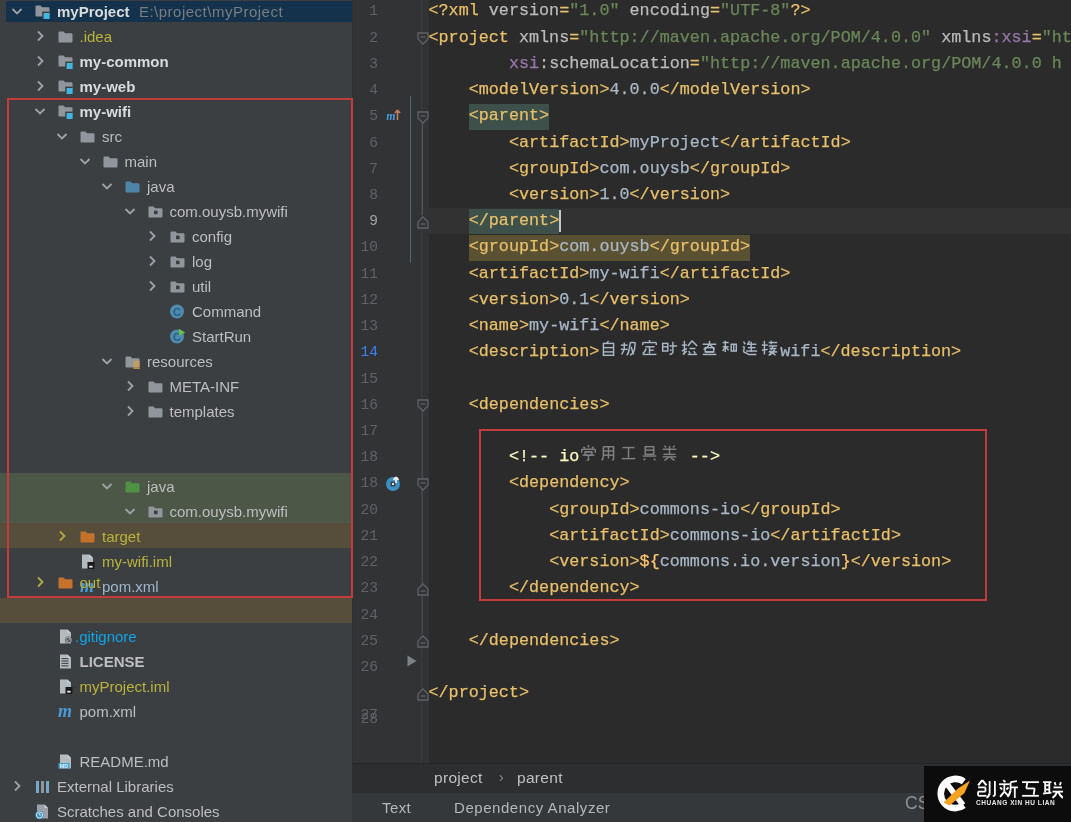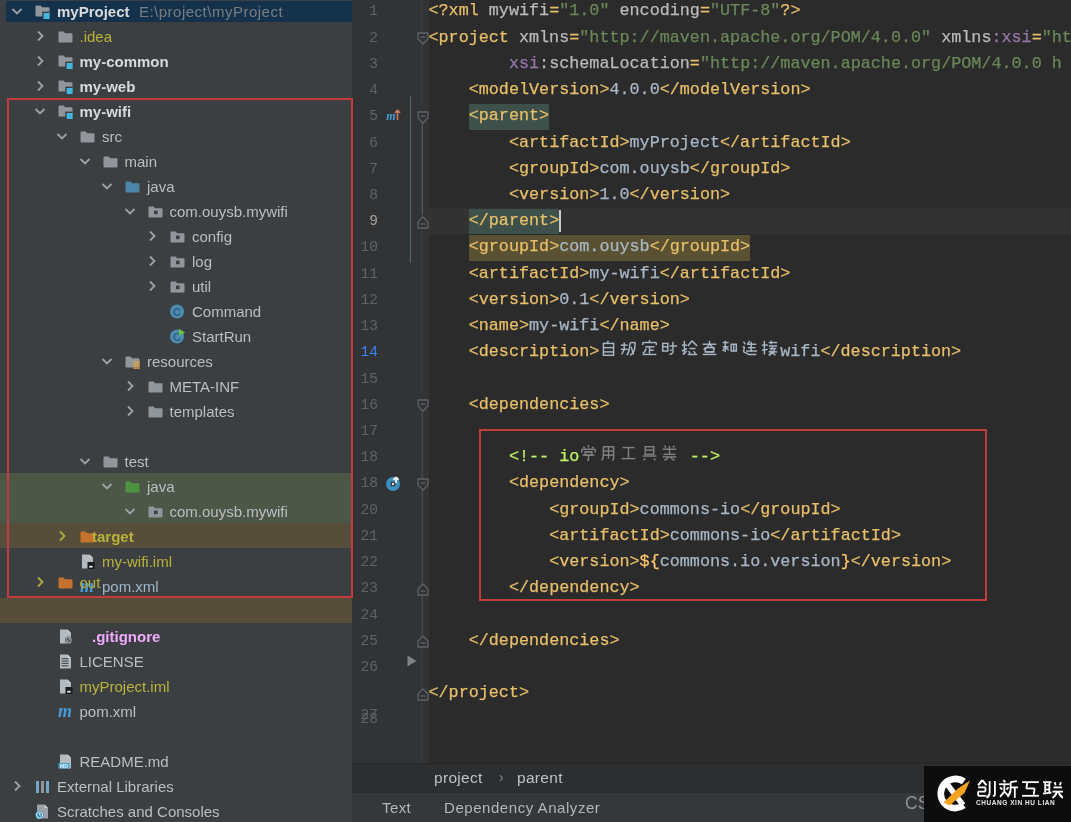--- a/index.html
+++ b/index.html
@@ -4,21 +4,21 @@
 *{margin:0;padding:0;box-sizing:border-box}
 html,body{width:1071px;height:822px;overflow:hidden;background:#2b2b2b;font-family:"Liberation Sans",sans-serif}
 #app{position:relative;width:1071px;height:822px}
 .abs{position:absolute}
 .row{position:absolute;left:0;width:352px;height:25px}
 .lbl{position:absolute;top:0;height:25px;line-height:25px;font-size:15px;color:#bcbec0;white-space:pre}
 .ic{position:absolute;top:4px;width:17px;height:17px}
 .chv{position:absolute;top:4px;width:16px;height:16px}
 .cl{position:absolute;left:428.5px;height:26.22px;line-height:26.22px;font-family:"Liberation Mono",monospace;font-size:16.75px;white-space:pre;color:#a9b7c6;-webkit-text-stroke:0.25px}
 .ln{position:absolute;width:26px;text-align:right;height:26.22px;line-height:26.22px;font-family:"Liberation Mono",monospace;font-size:14.5px;color:#61656a}
-.tag{color:#e8bf6a}.att{color:#bababa}.str{color:#6a8759}.pur{color:#9876aa}.cmt{color:#bef264}.var{color:#ffc66d}
+.tag{color:#e8bf6a}.att{color:#bababa}.str{color:#6a8759}.pur{color:#9876aa}.cmt{color:#fef9c3}.var{color:#ffc66d}
 .ck{display:inline-block;width:20.1px;height:20px;vertical-align:-4px;position:relative}
 .ck svg{position:absolute;left:1px;top:0}
 </style></head><body>
 <div id="app">
 
 <div class="abs" style="left:0;top:0;width:352px;height:822px;background:#3c3f41"></div>
 <div class="abs" style="left:6px;top:1px;width:346px;height:21px;background:#15324c"></div>
 <div class="abs" style="left:0;top:473px;width:352px;height:50px;background:#4c5747"></div>
 <div class="abs" style="left:0;top:523px;width:352px;height:25px;background:#564e3a"></div>
 <div class="abs" style="left:0;top:598px;width:352px;height:25px;background:#564e3a"></div>
@@ -181,29 +181,20 @@
     </div>
 <div class="row" style="top:399px">
       <span class="chv" style="left:121.5px"><svg width="16" height="16" viewBox="0 0 16 16">
           <path d="M6 3.5 L10.5 8 L6 12.5" fill="none" stroke="#9da2a6" stroke-width="1.8"></path>
         </svg></span>
       <span class="ic" style="left:146.5px"><svg width="17" height="17" viewBox="0 0 17 17">
           <path d="M1.5 4.5 a1 1 0 0 1 1-1 h4 l1.6 1.8 h6.4 a1 1 0 0 1 1 1 v7.2 a1 1 0 0 1 -1 1 h-12 a1 1 0 0 1 -1-1 z" fill="#90969b"></path>
         </svg></span>
       <span class="lbl" style="left:169.5px;color:#bcbec0;font-weight:normal">templates</span>
     </div>
-<div class="row" style="top:449px">
-      <span class="chv" style="left:76.5px"><svg width="16" height="16" viewBox="0 0 16 16">
-          <path d="M3.5 6 L8 10.5 L12.5 6" fill="none" stroke="#9da2a6" stroke-width="1.8"></path>
-        </svg></span>
-      <span class="ic" style="left:101.5px"><svg width="17" height="17" viewBox="0 0 17 17">
-          <path d="M1.5 4.5 a1 1 0 0 1 1-1 h4 l1.6 1.8 h6.4 a1 1 0 0 1 1 1 v7.2 a1 1 0 0 1 -1 1 h-12 a1 1 0 0 1 -1-1 z" fill="#90969b"></path>
-        </svg></span>
-      <span class="lbl" style="left:124.5px;color:#bcbec0;font-weight:normal">test</span>
-    </div>
 <div class="row" style="top:474px">
       <span class="chv" style="left:99.0px"><svg width="16" height="16" viewBox="0 0 16 16">
           <path d="M3.5 6 L8 10.5 L12.5 6" fill="none" stroke="#9da2a6" stroke-width="1.8"></path>
         </svg></span>
       <span class="ic" style="left:124.0px"><svg width="17" height="17" viewBox="0 0 17 17">
           <path d="M1.5 4.5 a1 1 0 0 1 1-1 h4 l1.6 1.8 h6.4 a1 1 0 0 1 1 1 v7.2 a1 1 0 0 1 -1 1 h-12 a1 1 0 0 1 -1-1 z" fill="#4f9243"></path>
         </svg></span>
       <span class="lbl" style="left:147.0px;color:#bcbec0;font-weight:normal">java</span>
     </div>
 <div class="row" style="top:499px">
@@ -216,21 +207,21 @@
         </svg></span>
       <span class="lbl" style="left:169.5px;color:#bcbec0;font-weight:normal">com.ouysb.mywifi</span>
     </div>
 <div class="row" style="top:524px">
       <span class="chv" style="left:54.0px"><svg width="16" height="16" viewBox="0 0 16 16">
           <path d="M6 3.5 L10.5 8 L6 12.5" fill="none" stroke="#b0ab45" stroke-width="1.8"></path>
         </svg></span>
       <span class="ic" style="left:79.0px"><svg width="17" height="17" viewBox="0 0 17 17">
           <path d="M1.5 4.5 a1 1 0 0 1 1-1 h4 l1.6 1.8 h6.4 a1 1 0 0 1 1 1 v7.2 a1 1 0 0 1 -1 1 h-12 a1 1 0 0 1 -1-1 z" fill="#c4722c"></path>
         </svg></span>
-      <span class="lbl" style="left:92px;color:#b9b33c;font-weight:bold">target</span>
+      <span class="lbl" style="left:102.0px;color:#b9b33c;font-weight:normal">target</span>
     </div>
 <div class="row" style="top:549px">
       <span class="ic" style="left:79.0px"><svg width="17" height="17" viewBox="0 0 17 17">
           <path d="M3 1.5 h7.5 l3.5 3.5 v10.5 h-11 z" fill="#b3bac0"></path>
           <path d="M10.5 1.5 l3.5 3.5 h-3.5 z" fill="#c8cdd2"></path>
           <rect x="8.5" y="9" width="7" height="7" fill="#1a1a1a"></rect>
           <rect x="10.2" y="12.8" width="3.4" height="1.8" fill="#e8e8e8"></rect>
         </svg></span>
       <span class="lbl" style="left:102.0px;color:#b9b33c;font-weight:normal">my-wifi.iml</span>
     </div>
@@ -250,32 +241,32 @@
       <span class="lbl" style="left:79.5px;color:#b9b33c;font-weight:normal">out</span>
     </div>
 <div class="row" style="top:624px">
       <span class="ic" style="left:56.5px"><svg width="17" height="17" viewBox="0 0 17 17">
           <path d="M3 1.5 h7.5 l3.5 3.5 v10.5 h-11 z" fill="#b3bac0"></path>
           <path d="M10.5 1.5 l3.5 3.5 h-3.5 z" fill="#c8cdd2"></path>
           <circle cx="11.5" cy="12" r="3.6" fill="#3c3f41"></circle>
           <circle cx="11.5" cy="12" r="2.6" fill="none" stroke="#9aa1a8" stroke-width="1.2"></circle>
           <line x1="9.7" y1="13.8" x2="13.3" y2="10.2" stroke="#9aa1a8" stroke-width="1.2"></line>
         </svg></span>
-      <span class="lbl" style="left:92px;color:#f0abfc;font-weight:bold">.gitignore</span>
+      <span class="lbl" style="left:75px;color:#0ea5e9;font-weight:normal">.gitignore</span>
     </div>
 <div class="row" style="top:649px">
       <span class="ic" style="left:56.5px"><svg width="17" height="17" viewBox="0 0 17 17">
           <path d="M3 1.5 h7.5 l3.5 3.5 v10.5 h-11 z" fill="#b3bac0"></path>
           <path d="M10.5 1.5 l3.5 3.5 h-3.5 z" fill="#c8cdd2"></path>
           <rect x="4.5" y="5.0" width="7" height="1.2" fill="#4d5154"></rect>
           <rect x="4.5" y="7.4" width="7" height="1.2" fill="#4d5154"></rect>
           <rect x="4.5" y="9.8" width="7" height="1.2" fill="#4d5154"></rect>
           <rect x="4.5" y="12.2" width="7" height="1.2" fill="#4d5154"></rect>
         </svg></span>
-      <span class="lbl" style="left:79.5px;color:#bcbec0;font-weight:normal">LICENSE</span>
+      <span class="lbl" style="left:79.5px;color:#bcbec0;font-weight:bold">LICENSE</span>
     </div>
 <div class="row" style="top:674px">
       <span class="ic" style="left:56.5px"><svg width="17" height="17" viewBox="0 0 17 17">
           <path d="M3 1.5 h7.5 l3.5 3.5 v10.5 h-11 z" fill="#b3bac0"></path>
           <path d="M10.5 1.5 l3.5 3.5 h-3.5 z" fill="#c8cdd2"></path>
           <rect x="8.5" y="9" width="7" height="7" fill="#1a1a1a"></rect>
           <rect x="10.2" y="12.8" width="3.4" height="1.8" fill="#e8e8e8"></rect>
         </svg></span>
       <span class="lbl" style="left:79.5px;color:#b9b33c;font-weight:normal">myProject.iml</span>
     </div>
@@ -316,21 +307,21 @@
       <span class="lbl" style="left:57.0px;color:#bcbec0;font-weight:normal">Scratches and Consoles</span>
     </div>
 <div class="abs" style="left:352px;top:0;width:77px;height:763px;background:#313335"></div>
 <div class="abs" style="left:351.5px;top:0;width:1.5px;height:793px;background:#2e3033"></div>
 <div class="abs" style="left:421px;top:0;width:1px;height:763px;background:#3a3d3f"></div>
 <div class="abs" style="left:429px;top:208.2px;width:642px;height:26.22px;background:#323232"></div>
 <div class="abs" style="left:468.7px;top:104.3px;width:80.4px;height:25.22px;background:#3d514a"></div>
 <div class="abs" style="left:468.7px;top:209.2px;width:90.5px;height:25.22px;background:#3d514a"></div>
 <div class="abs" style="left:468.7px;top:235.4px;width:281.4px;height:25.22px;background:#5a5132"></div>
 <div class="abs" style="left:559.1px;top:210.2px;width:1.8px;height:22px;background:#c8c8c8"></div>
-<div class="cl" style="top:-1.6px"><span class="tag">&lt;?xml </span><span class="att">mywifi</span><span class="tag">=</span><span class="str">"1.0"</span><span class="att"> encoding</span><span class="tag">=</span><span class="str">"UTF-8"</span><span class="tag">?&gt;</span></div>
+<div class="cl" style="top:-1.6px"><span class="tag">&lt;?xml </span><span class="att">version</span><span class="tag">=</span><span class="str">"1.0"</span><span class="att"> encoding</span><span class="tag">=</span><span class="str">"UTF-8"</span><span class="tag">?&gt;</span></div>
 <div class="cl" style="top:24.6px"><span class="tag">&lt;project </span><span class="att">xmlns</span><span class="tag">=</span><span class="str">"http://maven.apache.org/POM/4.0.0"</span> <span class="att">xmlns</span><span class="pur">:xsi</span><span class="tag">=</span><span class="str">"ht</span></div>
 <div class="cl" style="top:50.8px">        <span class="pur">xsi</span><span class="att">:schemaLocation</span><span class="tag">=</span><span class="str">"http://maven.apache.org/POM/4.0.0 h</span></div>
 <div class="cl" style="top:77.1px">    <span class="tag">&lt;modelVersion&gt;</span>4.0.0<span class="tag">&lt;/modelVersion&gt;</span></div>
 <div class="cl" style="top:103.3px">    <span class="tag">&lt;parent&gt;</span></div>
 <div class="cl" style="top:129.5px">        <span class="tag">&lt;artifactId&gt;</span>myProject<span class="tag">&lt;/artifactId&gt;</span></div>
 <div class="cl" style="top:155.7px">        <span class="tag">&lt;groupId&gt;</span>com.ouysb<span class="tag">&lt;/groupId&gt;</span></div>
 <div class="cl" style="top:181.9px">        <span class="tag">&lt;version&gt;</span>1.0<span class="tag">&lt;/version&gt;</span></div>
 <div class="cl" style="top:208.2px">    <span class="tag">&lt;/parent&gt;</span></div>
 <div class="cl" style="top:234.4px">    <span class="tag">&lt;groupId&gt;</span>com.ouysb<span class="tag">&lt;/groupId&gt;</span></div>
 <div class="cl" style="top:260.6px">    <span class="tag">&lt;artifactId&gt;</span>my-wifi<span class="tag">&lt;/artifactId&gt;</span></div>
@@ -540,21 +531,21 @@
       </svg></div>
 <div class="abs" style="left:406px;top:654px"><svg width="12" height="14" viewBox="0 0 12 14">
         <path d="M1.5 1.5 L10.5 7 L1.5 12.5 Z" fill="#7e8284"></path>
       </svg></div>
 <div class="abs" style="left:352px;top:763px;width:719px;height:30px;background:#2c2e30;border-top:1px solid #242628"></div>
 <div class="abs" style="left:434px;top:763px;height:30px;line-height:30px;font-size:15.5px;letter-spacing:0.3px;color:#bfc1c3">project</div>
 <div class="abs" style="left:499px;top:762px;height:30px;line-height:30px;font-size:14px;color:#8a8e91">›</div>
 <div class="abs" style="left:517px;top:763px;height:30px;line-height:30px;font-size:15.5px;letter-spacing:0.3px;color:#bfc1c3">parent</div>
 <div class="abs" style="left:352px;top:793px;width:719px;height:29px;background:#35383a"></div>
 <div class="abs" style="left:382px;top:793px;height:29px;line-height:29px;font-size:15px;letter-spacing:0.4px;color:#b4b6b8">Text</div>
-<div class="abs" style="left:444px;top:793px;height:29px;line-height:29px;font-size:15px;letter-spacing:0.55px;color:#b4b6b8">Dependency Analyzer</div>
+<div class="abs" style="left:454px;top:793px;height:29px;line-height:29px;font-size:15px;letter-spacing:0.55px;color:#b4b6b8">Dependency Analyzer</div>
 <div class="abs" style="left:905px;top:789px;height:29px;line-height:29px;font-size:17.5px;color:#8e9194">CS</div>
 <div class="abs" style="left:7px;top:98px;width:346px;height:500px;border:2.5px solid #c23b3d"></div>
 <div class="abs" style="left:479px;top:429px;width:508px;height:172px;border:2.5px solid #c23b3d"></div>
 <div class="abs" style="left:924px;top:766px;width:147px;height:56px;background:#0c0c0c"></div>
 <div class="abs" style="left:933px;top:774px"><svg width="40" height="40" viewBox="0 0 40 40">
 <path d="M 30.8 7.6 A 14.6 14.6 0 1 0 30.8 31.4" fill="none" stroke="#ffffff" stroke-width="6.6"></path>
 <path d="M 14 10 L 30 31" stroke="#ffffff" stroke-width="5.5" fill="none"></path>
 <path d="M 10.5 28.5 L 25 14.5 L 37 6.5 L 31.5 19 L 16.5 31.5 Z" fill="#f5a31f"></path>
 </svg></div>
 <div class="abs" style="left:976px;top:779px"><svg width="21" height="21" viewBox="0 0 20 20">

